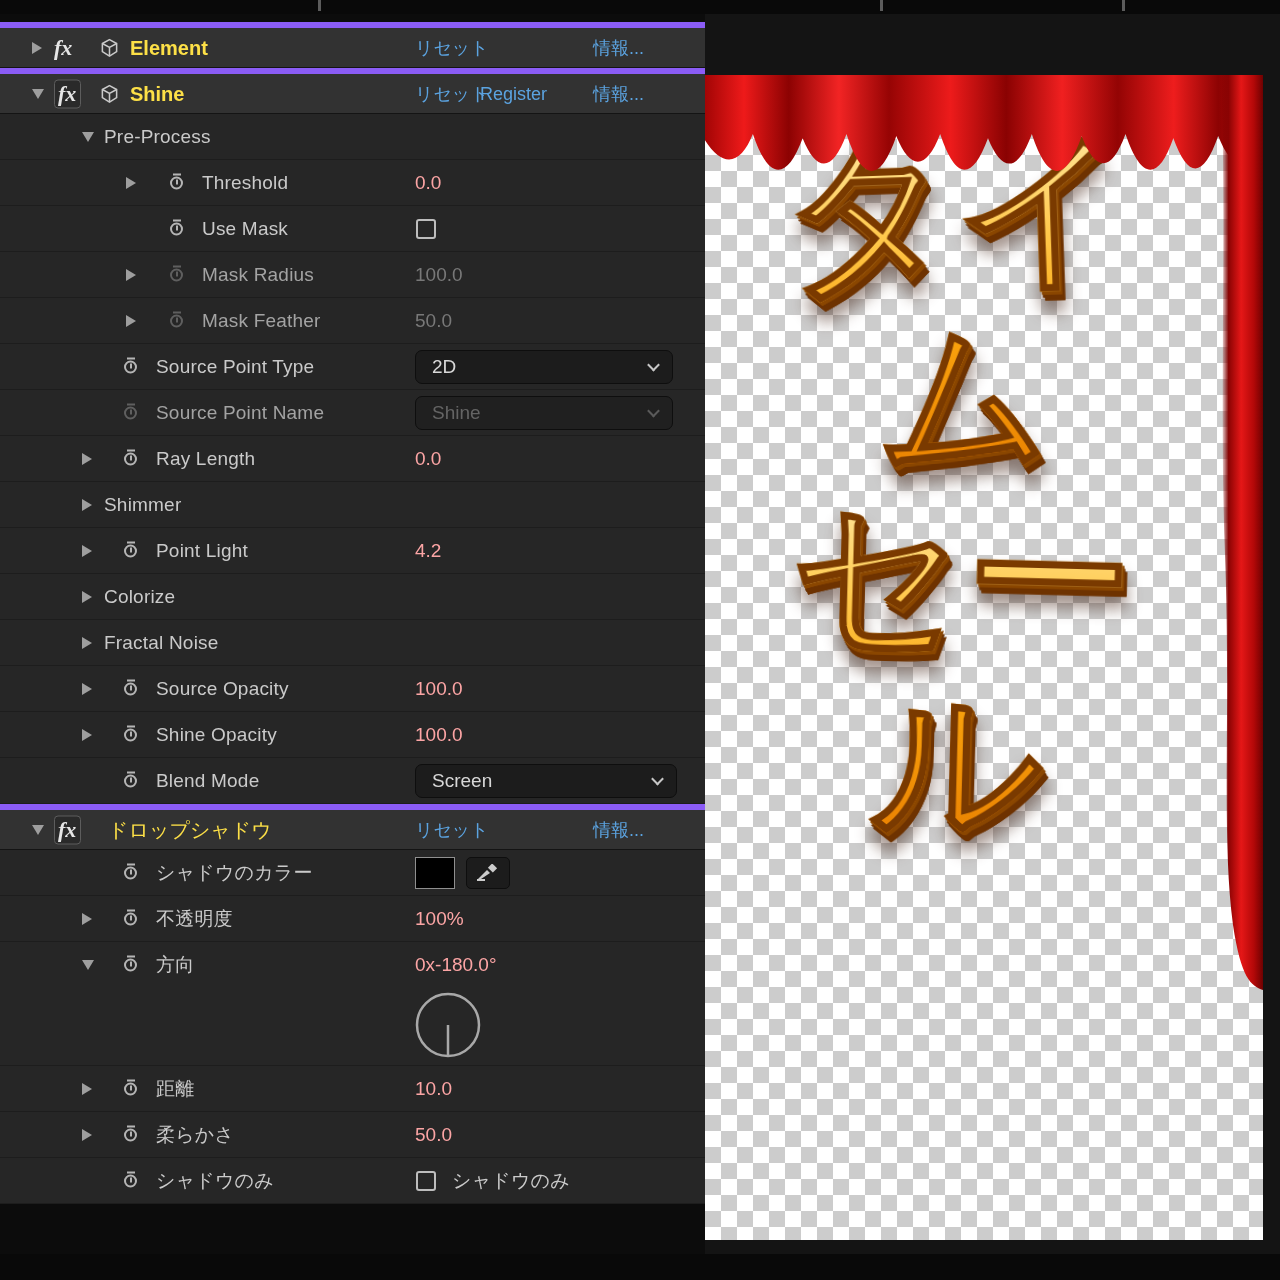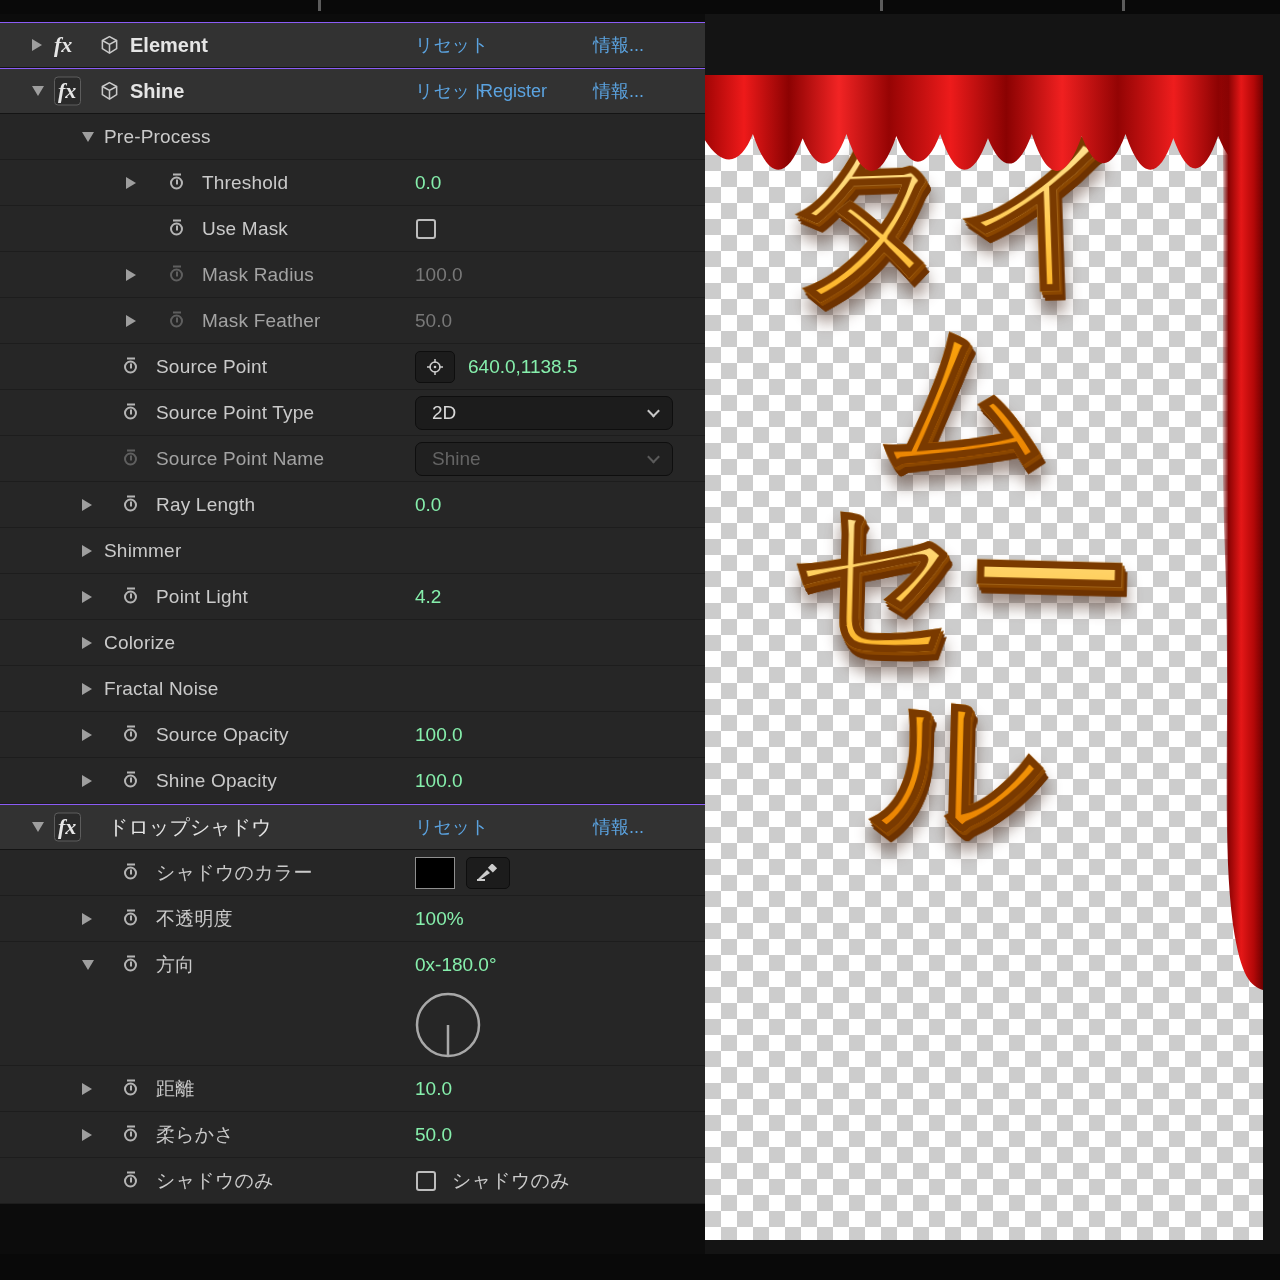--- a/index.html
+++ b/index.html
@@ -7,28 +7,28 @@
     font-family:"Liberation Sans","DejaVu Sans",sans-serif; }
 
   
   .top-strip{position:absolute;top:0;left:0;width:1280px;height:14px;background:#090909;z-index:40;}
   .tick{position:absolute;top:0;width:3px;height:11px;background:#5c5c5c;}
   .bottom-strip{position:absolute;bottom:0;left:0;width:1280px;height:26px;background:#090909;z-index:40;}
 
   
   .panel{position:absolute;left:0;top:22px;width:705px;background:#262626;z-index:20;}
   .row{position:relative;height:46px;background:#262626;border-bottom:1px solid #1d1d1d;}
-  .row.hdr{background:#323232;border-top:1px solid #8b5cf6;border-bottom:1px solid #141414;}
+  .row.hdr{background:#323232;border-top:6px solid #8b5cf6;border-bottom:1px solid #141414;}
   .dial-row{height:78px;}
   .pa{position:absolute;top:50%;transform:translateY(-50%);}
 
   .lab{font-size:19px;color:#cacaca;white-space:nowrap;letter-spacing:.2px;}
   .lab.dim{color:#a3a3a3;}
-  .name{font-size:20px;color:#e5e5e5;font-weight:bold;white-space:nowrap;}
-  .val{font-size:19px;color:#86efac;white-space:nowrap;}
+  .name{font-size:20px;color:#fde047;font-weight:bold;white-space:nowrap;}
+  .val{font-size:19px;color:#fca5a5;white-space:nowrap;}
   .val.dim{color:#787878;}
   .lnk{font-size:18px;color:#5ba3e0;white-space:nowrap;cursor:pointer;}
 
   
   .p-arrow0{left:32px;} .p-fx{left:54px;} .p-cube{left:100px;} .p-name{left:130px;}
   .p-arrow1{left:82px;} .p-stop1{left:124px;} .p-lab1{left:156px;} .p-grp{left:104px;}
   .p-arrow2{left:126px;} .p-stop2{left:170px;} .p-lab2{left:202px;}
   .p-val{left:415px;} .p-val2{left:468px;}
   .p-reset{left:415px;} .p-register{left:480px;} .p-info{left:593px;}
 
@@ -148,32 +148,20 @@
     <span class="val dim pa p-val">100.0</span>
   </div>
 
   <div class="row">
     <span class="tri-r pa p-arrow2"></span>
     <span class="stop dim pa p-stop2"></span>
     <span class="lab dim pa p-lab2">Mask Feather</span>
     <span class="val dim pa p-val">50.0</span>
   </div>
 
-  <div class="row">
-    <span class="stop pa p-stop1"></span>
-    <span class="lab pa p-lab1">Source Point</span>
-    <span class="btnbox pa xh">
-      <svg width="20" height="20" viewBox="0 0 20 20">
-        <circle cx="10" cy="10" r="5" fill="none" stroke="#cccccc" stroke-width="1.5"></circle>
-        <path d="M10 2v4 M10 14v4 M2 10h4 M14 10h4" stroke="#cccccc" stroke-width="1.5"></path>
-        <circle cx="10" cy="10" r="1.3" fill="#cccccc"></circle>
-      </svg>
-    </span>
-    <span class="val pa p-val2">640.0,1138.5</span>
-  </div>
 
   <div class="row">
     <span class="stop pa p-stop1"></span>
     <span class="lab pa p-lab1">Source Point Type</span>
     <div class="dd pa">
       <span>2D</span>
       <span class="chev"></span>
     </div>
   </div>
 
@@ -222,20 +210,28 @@
     <span class="val pa p-val">100.0</span>
   </div>
 
   <div class="row">
     <span class="tri-r pa p-arrow1"></span>
     <span class="stop pa p-stop1"></span>
     <span class="lab pa p-lab1">Shine Opacity</span>
     <span class="val pa p-val">100.0</span>
   </div>
 
+  <div class="row">
+    <span class="stop pa p-stop1"></span>
+    <span class="lab pa p-lab1">Blend Mode</span>
+    <div class="dd pa" style="width:262px">
+      <span>Screen</span>
+      <span class="chev"></span>
+    </div>
+  </div>
 
   <div class="row hdr">
     <span class="tri-d pa p-arrow0"></span>
     <span class="fx boxed pa p-fx">fx</span>
     <span class="name pa" style="left:108px;font-weight:normal">ドロップシャドウ</span>
     <span class="lnk pa p-reset">リセット</span>
     <span class="lnk pa p-info">情報...</span>
   </div>
 
   <div class="row">

